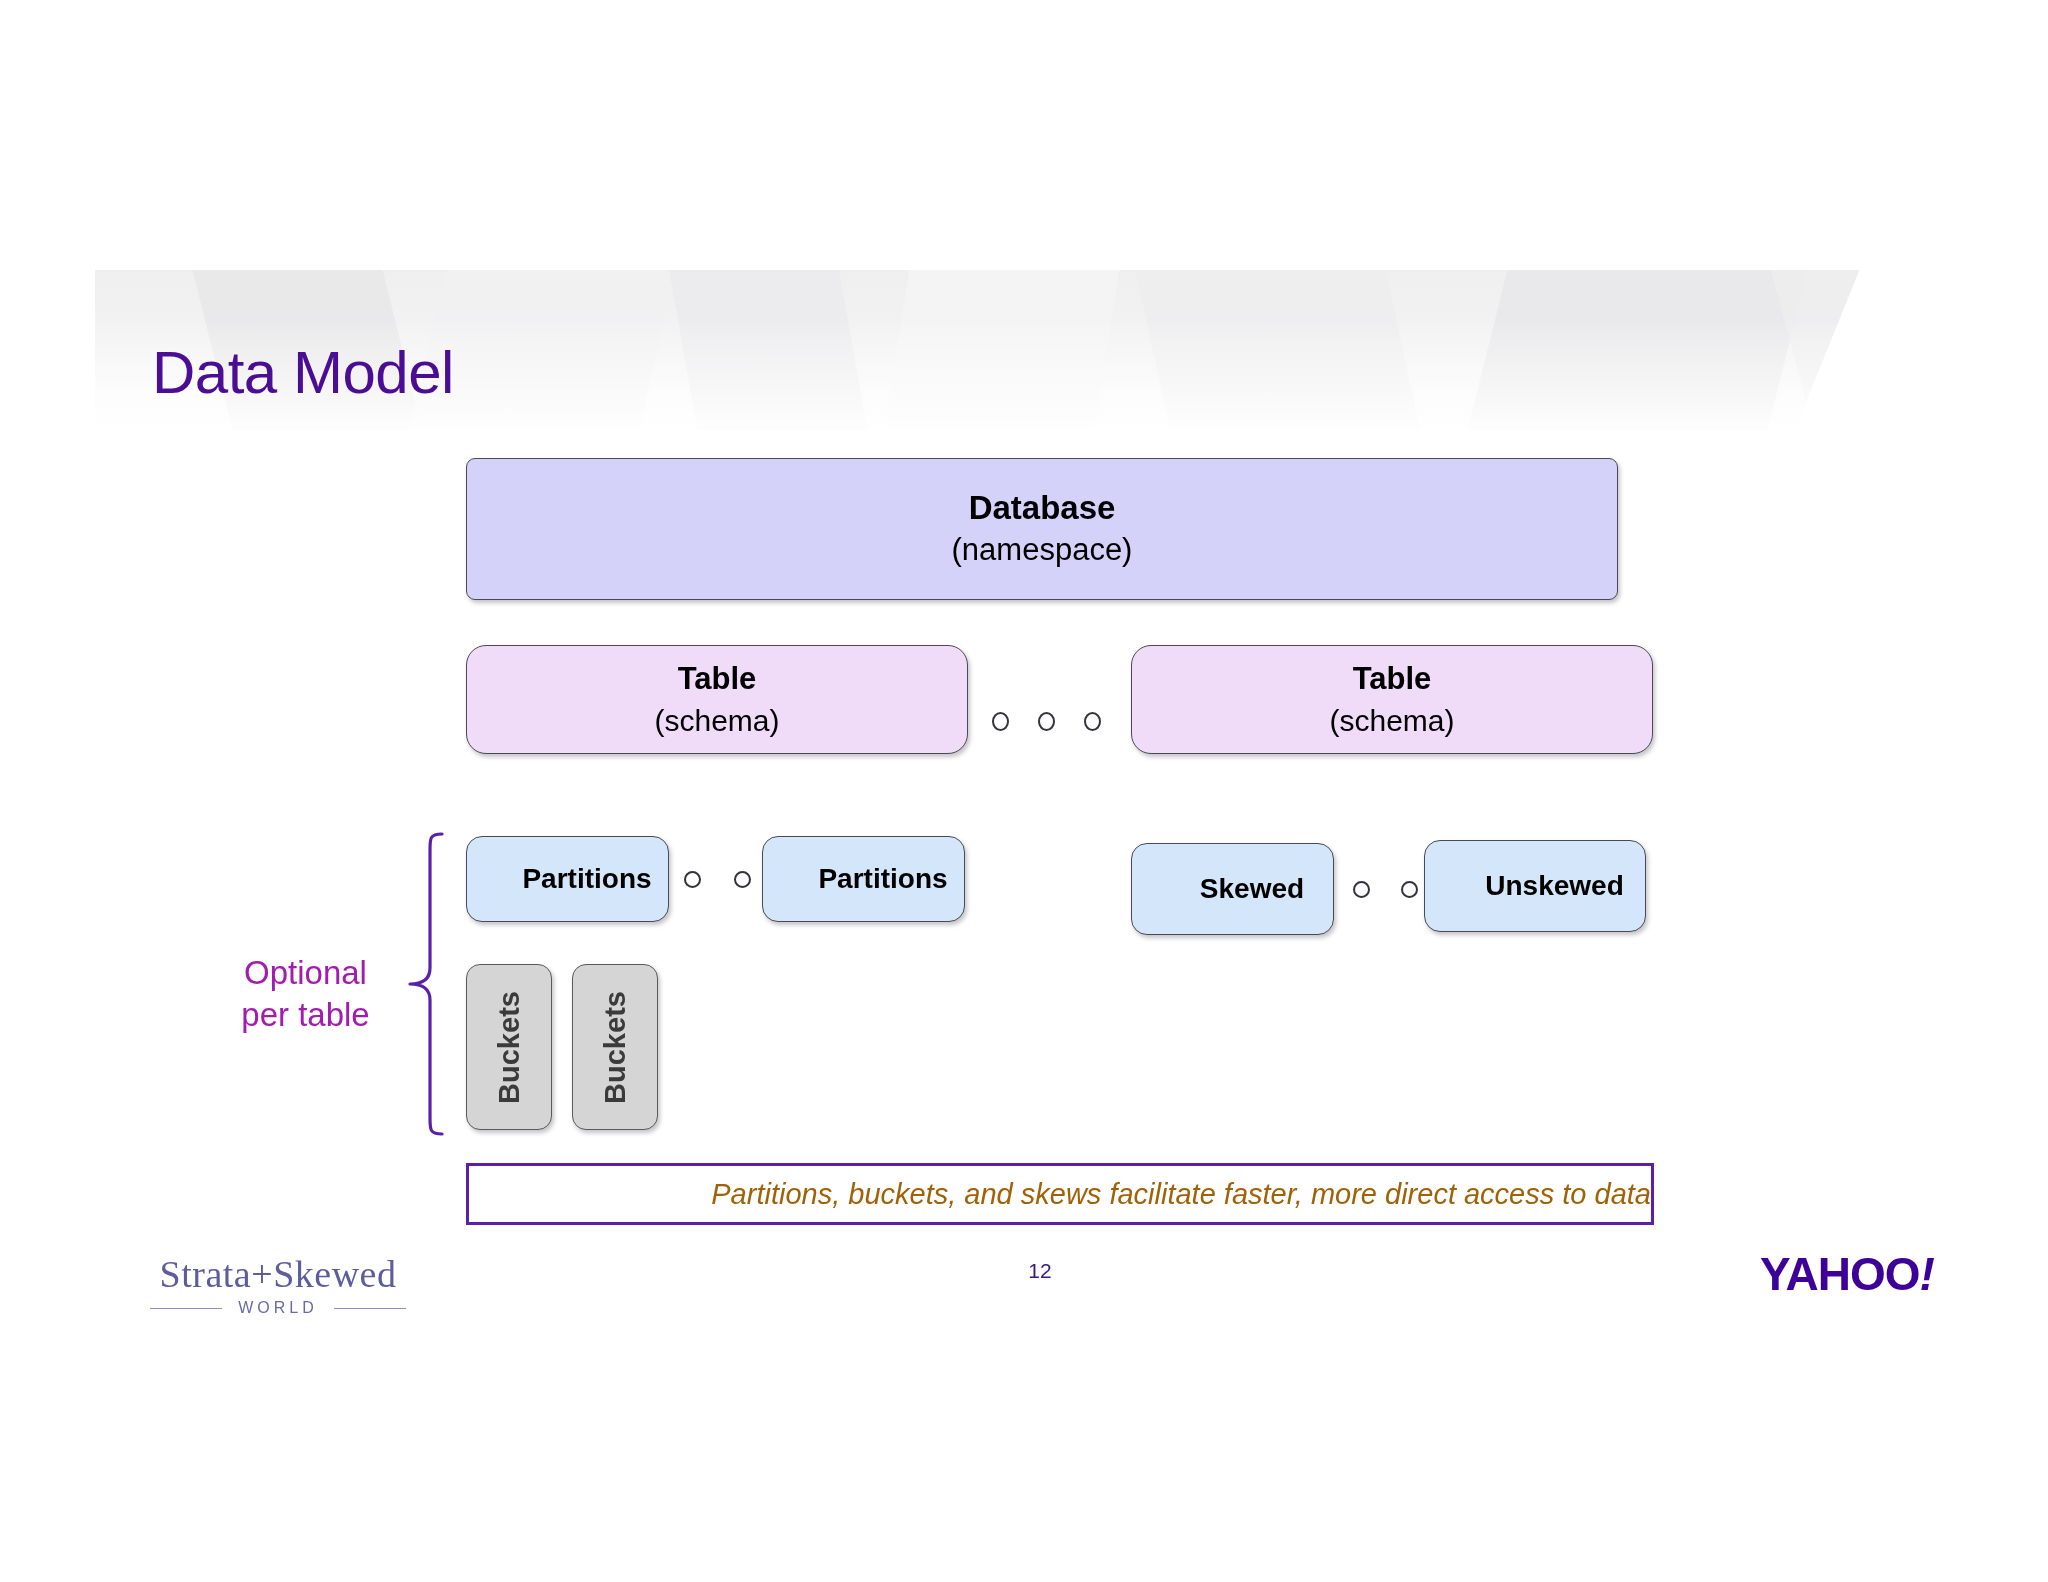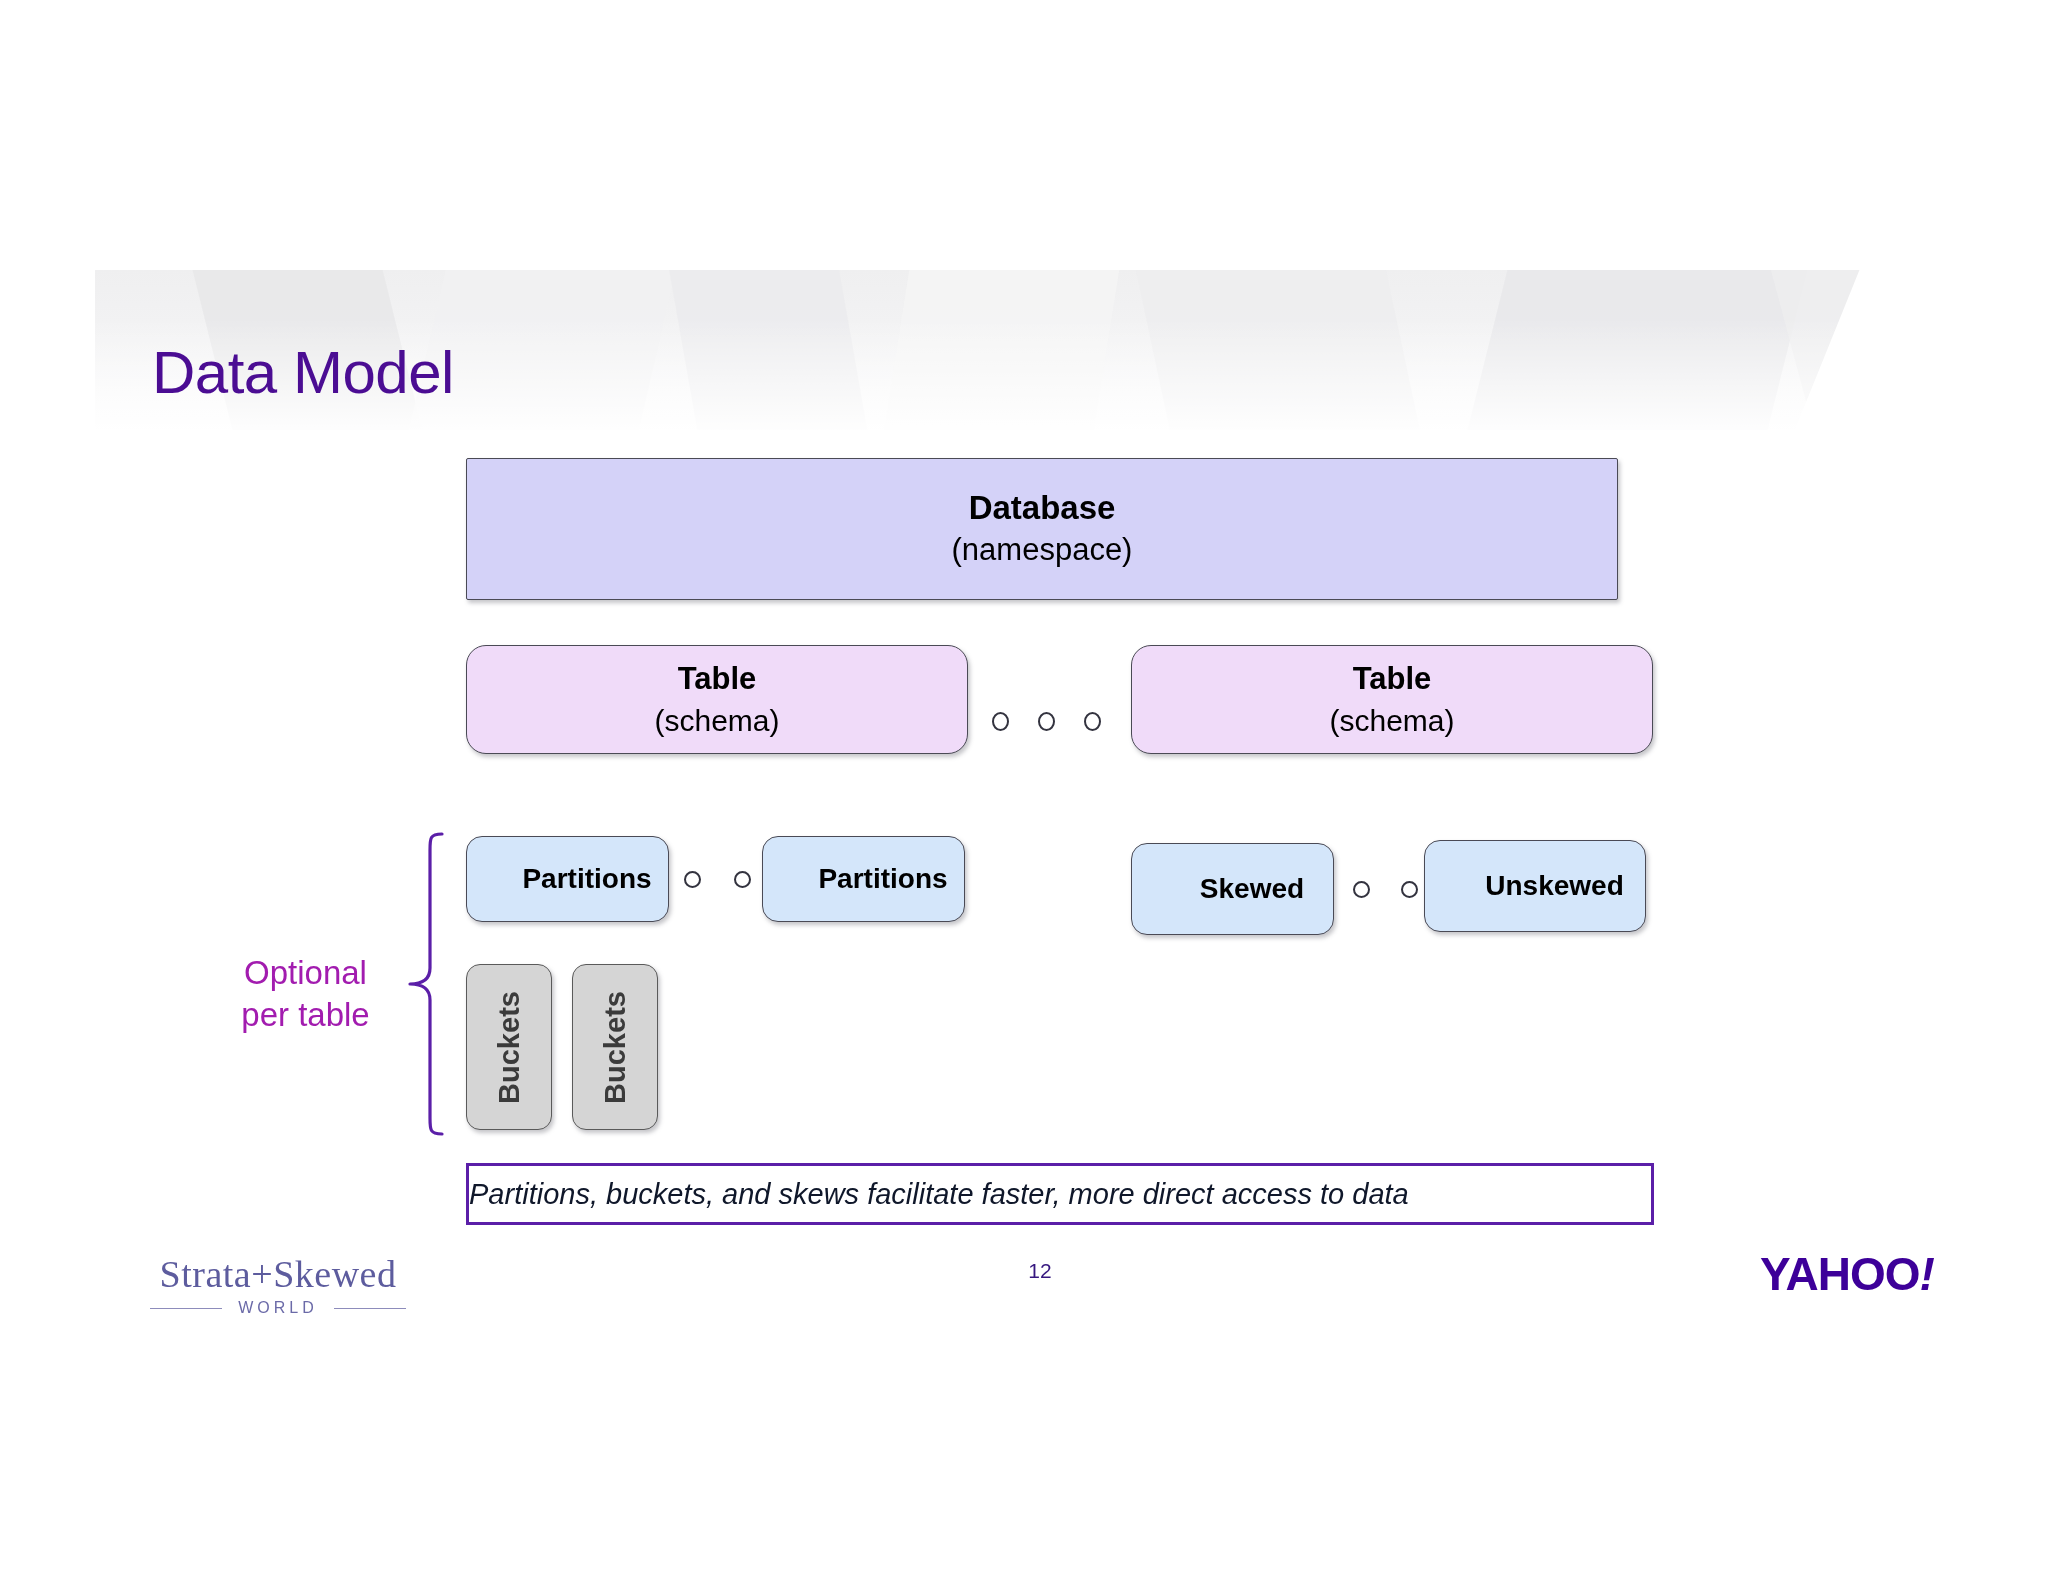--- a/index.html
+++ b/index.html
@@ -86,21 +86,21 @@
     color: #000;
   }
   .node .l1 { font-weight: bold; }
   .node .l2 { font-weight: normal; }
 
   
   #db {
     left: 466px; top: 458px;
     width: 1152px; height: 142px;
     background: #d4d2f8;
-    border-radius: 2px;
+    border-radius: 9px;
   }
   #db .l1 { font-size: 33px; line-height: 42px; }
   #db .l2 { font-size: 31px; line-height: 42px; }
 
   
   .tbl {
     top: 645px;
     height: 109px;
     background: #f0dbf9;
     border-radius: 20px;
@@ -178,24 +178,24 @@
   
   #caption {
     position: absolute;
     left: 466px; top: 1163px;
     width: 1188px; height: 62px;
     box-sizing: border-box;
     border: 3px solid #5B1FA8;
     background: #ffffff;
     display: flex;
     align-items: center;
-    justify-content: flex-start;
+    justify-content: flex-end;
     font-size: 29px;
     font-style: italic;
-    color: #0f172a;
+    color: #a16207;
   }
 
   
   #strata {
     position: absolute;
     left: 150px;
     top: 1254px;
     width: 256px;
     text-align: center;
     color: #5d5c9e;

